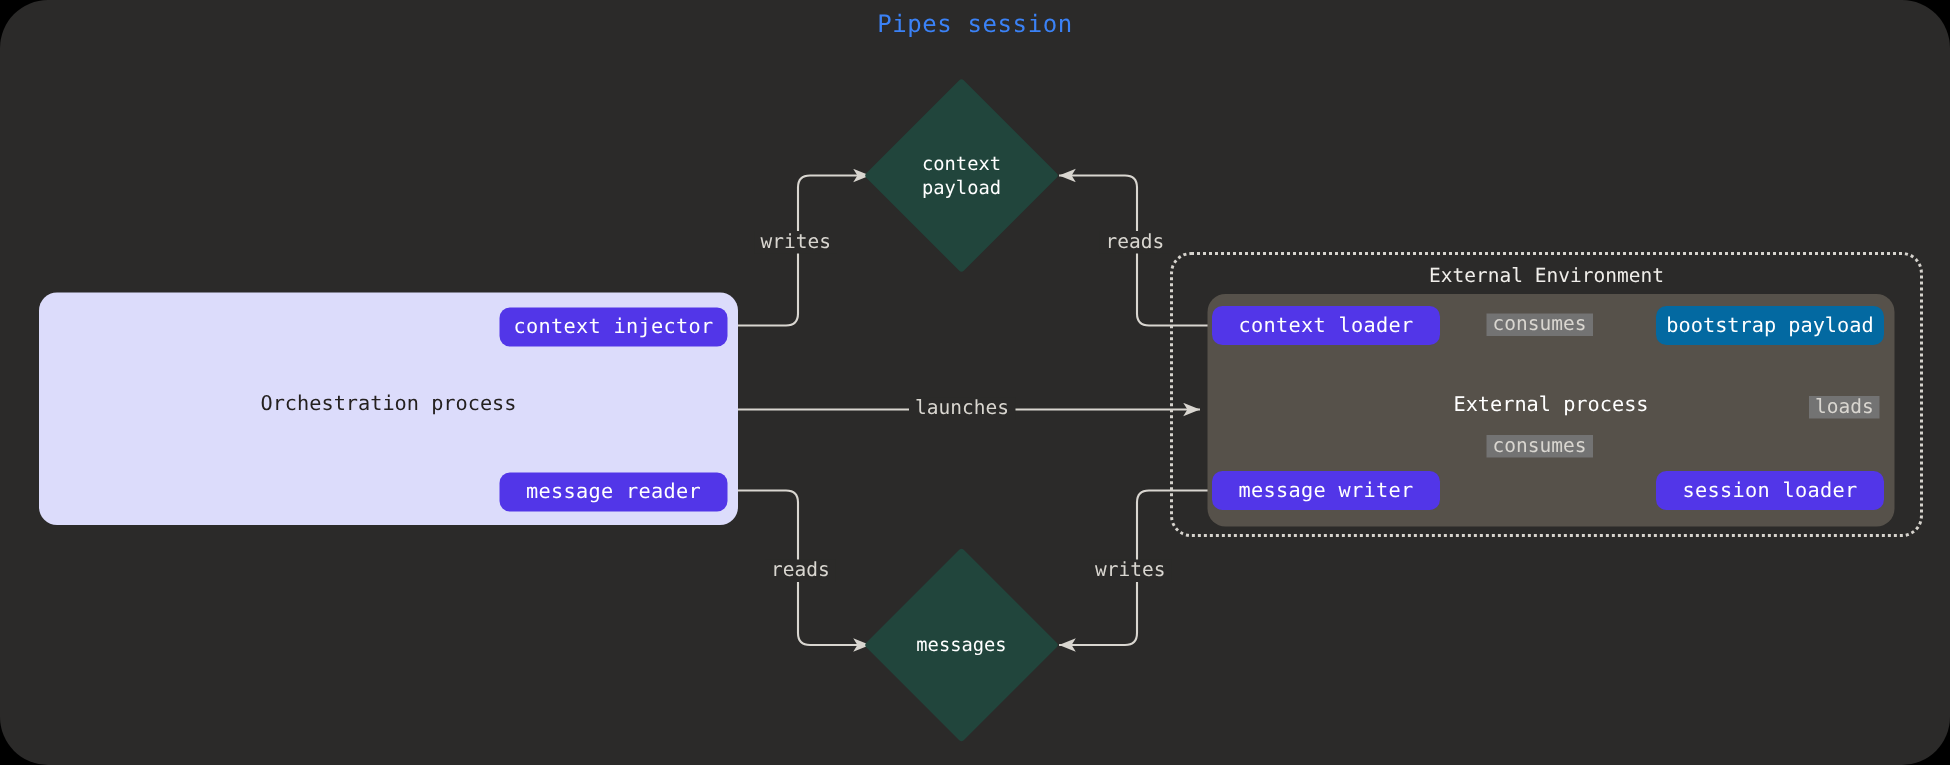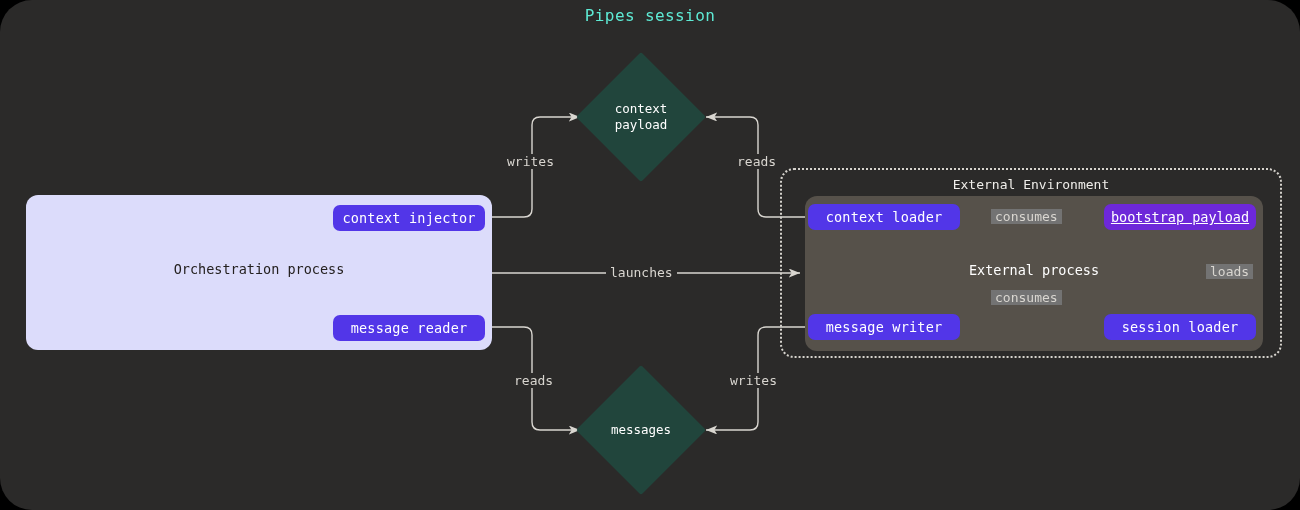--- a/index.html
+++ b/index.html
@@ -28,21 +28,21 @@
   .node {
     position: absolute;
     box-sizing: border-box;
   }
   #title {
     position: absolute;
     left: 0;
     top: 6px;
     width: 1300px;
     text-align: center;
-    color: #5eead4;
+    color: #3b82f6;
     font-size: 16px;
     letter-spacing: 0.4px;
   }
 
   
   #orch-process {
     left: 26px;
     top: 195px;
     width: 466px;
     height: 155px;
@@ -112,28 +112,27 @@
     color: #ffffff;
     font-size: 13.5px;
   }
   #context-loader  { left: 3px;   top: 8px;   width: 152px; height: 26px; }
   #message-writer  { left: 3px;   top: 118px; width: 152px; height: 26px; }
   #params-loader   { left: 299px; top: 118px; width: 152px; height: 26px; }
 
   
   .teal-rect {
     position: absolute;
-    background: #6d28d9;
+    background: #0369a1;
     color: #ffffff;
     border-radius: 7px;
     font-size: 13.5px;
     display: flex;
     align-items: center;
     justify-content: center;
-    text-decoration: underline;
   }
   #bootstrap-payload { left: 299px; top: 8px; width: 152px; height: 26px; }
 
   
   .diamond-wrap {
     position: absolute;
     width: 130px;
     height: 130px;
   }
   .diamond-shape {

